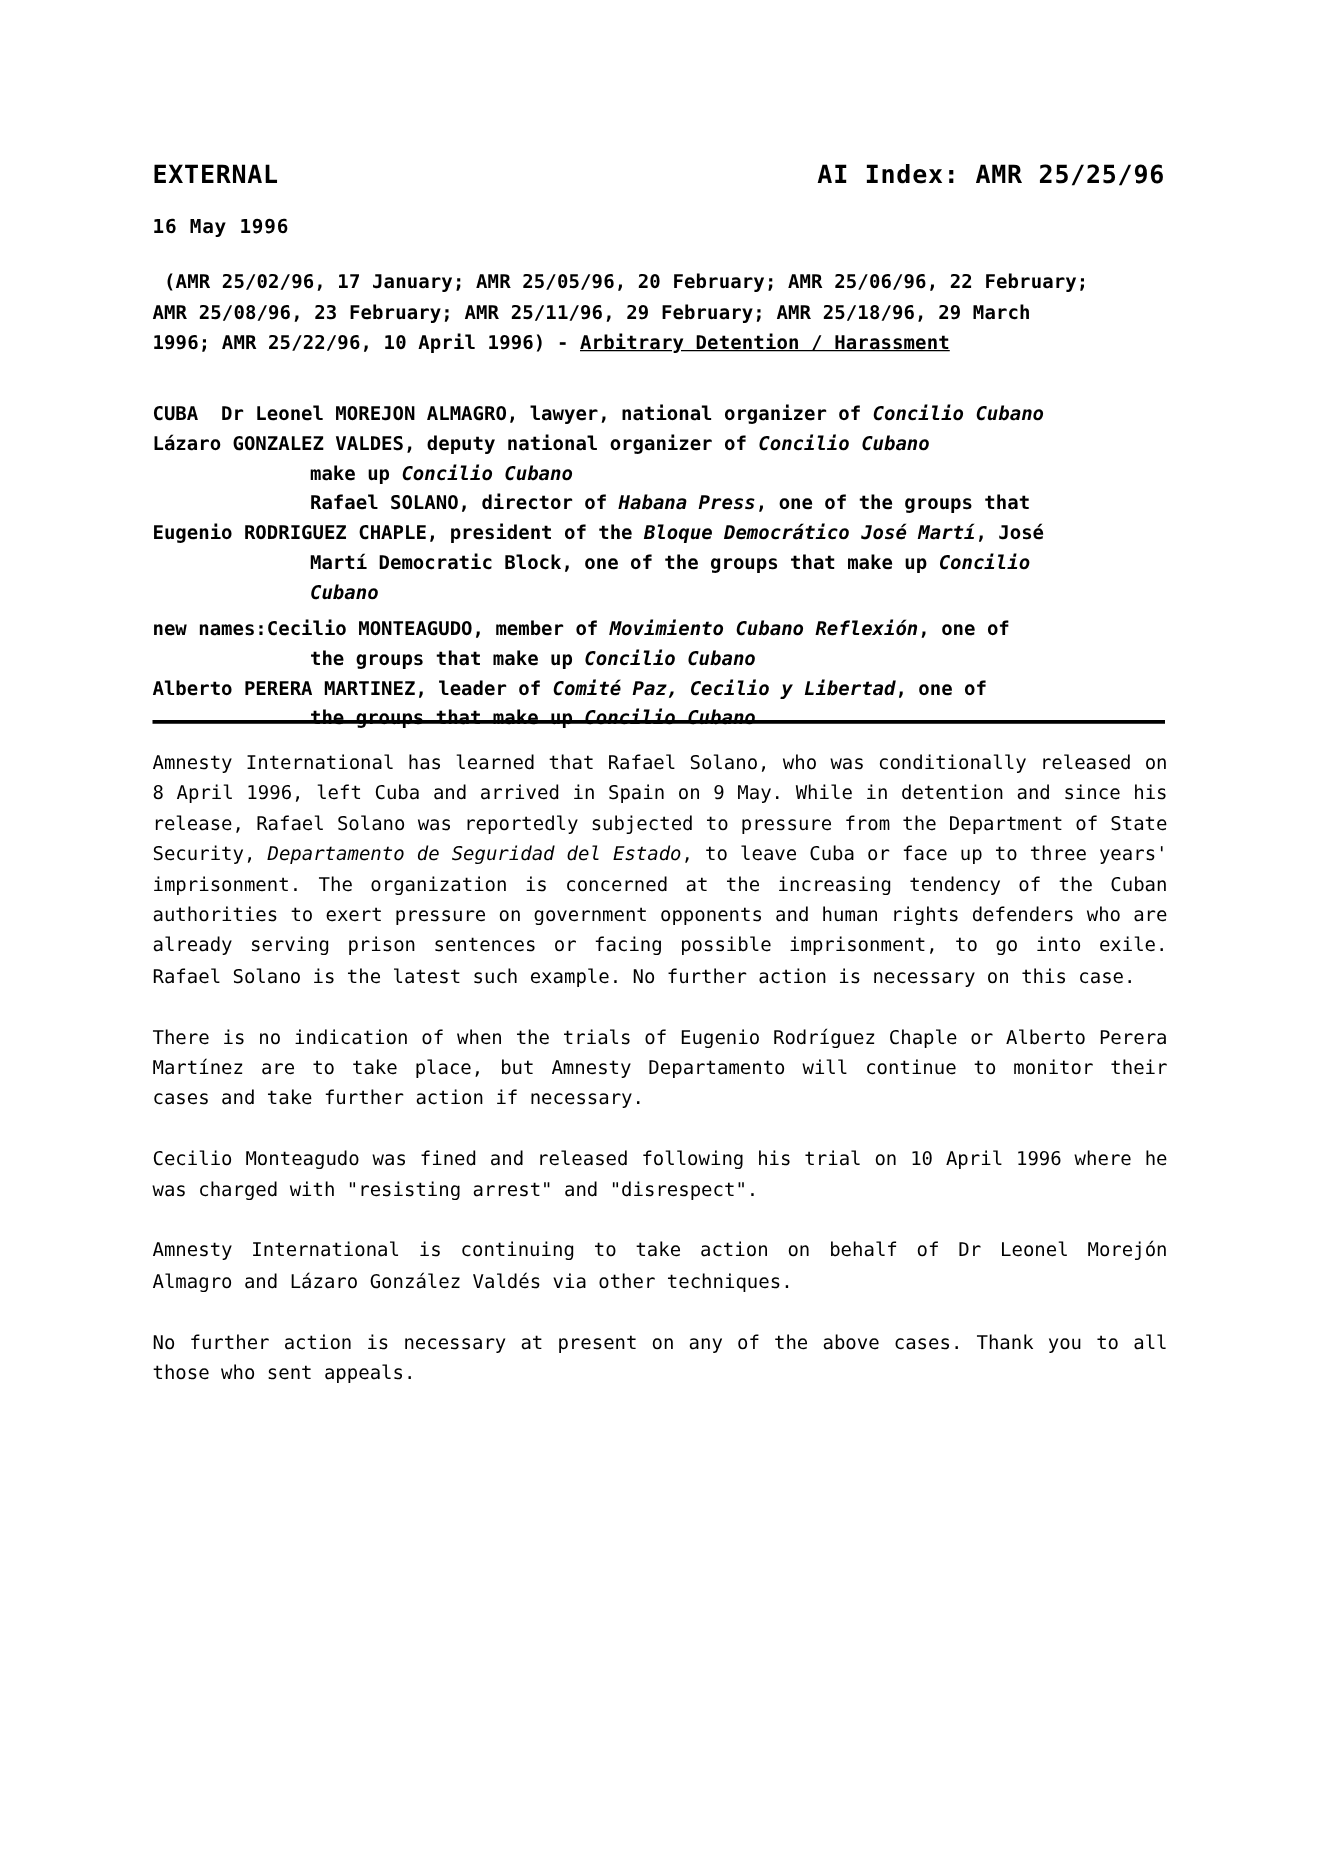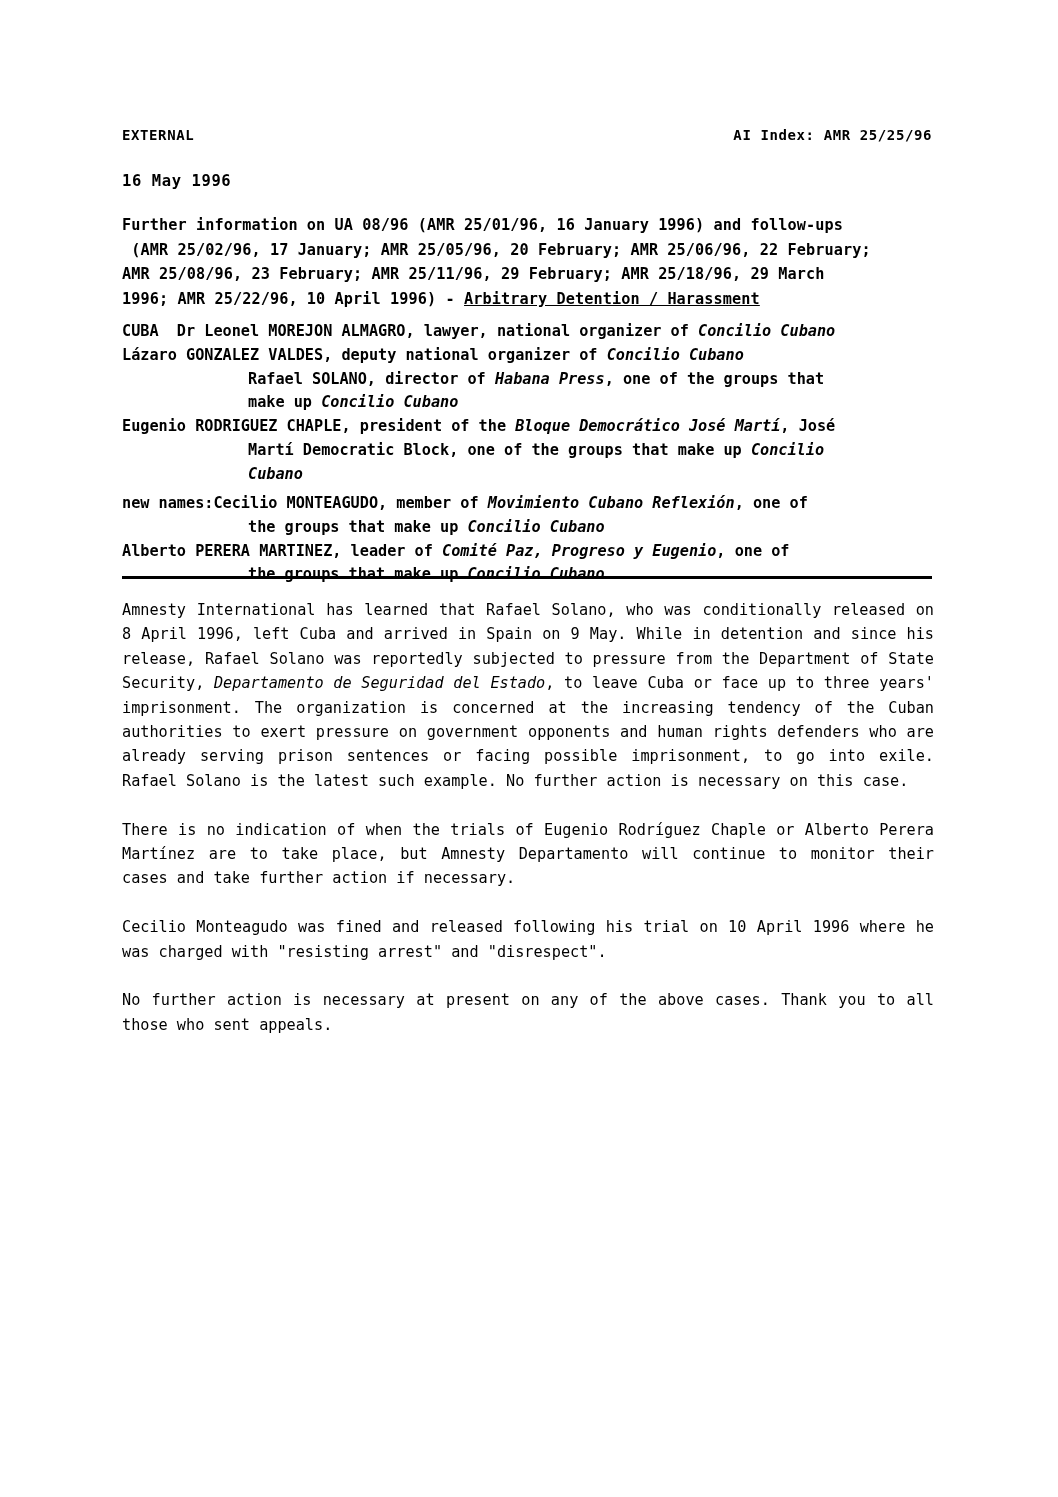--- a/index.html
+++ b/index.html
@@ -29,21 +29,21 @@
   
   .topline {
     position: absolute;
     top: 127px;
     left: 0;
     width: 810px;
     display: flex;
     justify-content: space-between;
     align-items: baseline;
     font-weight: bold;
-    font-size: 14px;
+    font-size: 20px;
     letter-spacing: 0.6px;
   }
   .dateline {
     position: absolute;
     top: 172px;
     left: 0;
     width: 810px;
     font-weight: bold;
     font-size: 15.5px;
     letter-spacing: 0.6px;
@@ -128,46 +128,46 @@
   <div class="sheet">
 
     <div class="topline">
       <span>EXTERNAL</span>
       <span>AI Index: AMR 25/25/96</span>
     </div>
 
     <div class="dateline">16 May 1996</div>
 
     <div class="ref-block">
-        <div class="ln">Further information on UA 08/96 (AMR 25/01/96, 16 January 1996) and follow-ups</div>
         <div class="ln"> (AMR 25/02/96, 17 January; AMR 25/05/96, 20 February; AMR 25/06/96, 22 February;</div>
         <div class="ln">AMR 25/08/96, 23 February; AMR 25/11/96, 29 February; AMR 25/18/96, 29 March</div>
         <div class="ln">1996; AMR 25/22/96, 10 April 1996) - <span class="ul">Arbitrary Detention / Harassment</span></div>
       </div>
 
     <div class="names-block">
         <div class="row">CUBA  Dr Leonel MOREJON ALMAGRO, lawyer, national organizer of <i>Concilio Cubano</i></div>
         <div class="row">Lázaro GONZALEZ VALDES, deputy national organizer of <i>Concilio Cubano</i></div>
+        <div class="row hang">make up <i>Concilio Cubano</i></div>
         <div class="row hang">Rafael SOLANO, director of <i>Habana Press</i>, one of the groups that</div>
-        <div class="row hang">make up <i>Concilio Cubano</i></div>
         <div class="row">Eugenio RODRIGUEZ CHAPLE, president of the <i>Bloque Democrático José Martí</i>, José</div>
         <div class="row hang">Martí Democratic Block, one of the groups that make up <i>Concilio</i></div>
         <div class="row hang"><i>Cubano</i></div>
       </div>
 
     <div class="newnames-block">
         <div class="row">new names:Cecilio MONTEAGUDO, member of <i>Movimiento Cubano Reflexión</i>, one of</div>
         <div class="row hang">the groups that make up <i>Concilio Cubano</i></div>
-        <div class="row">Alberto PERERA MARTINEZ, leader of <i>Comité Paz, Progreso y Eugenio</i>, one of</div>
+        <div class="row">Alberto PERERA MARTINEZ, leader of <i>Comité Paz, Cecilio y Libertad</i>, one of</div>
         <div class="row hang">the groups that make up <i>Concilio Cubano</i></div>
       </div>
 
     <div class="rule"></div>
 
     <div class="body-block">
         <p>Amnesty International has learned that Rafael Solano, who was conditionally released on 8 April 1996, left Cuba and arrived in Spain on 9 May. While in detention and since his release, Rafael Solano was reportedly subjected to pressure from the Department of State Security, <i>Departamento de Seguridad del Estado</i>, to leave Cuba or face up to three years' imprisonment. The organization is concerned at the increasing tendency of the Cuban authorities to exert pressure on government opponents and human rights defenders who are already serving prison sentences or facing possible imprisonment, to go into exile. Rafael Solano is the latest such example. No further action is necessary on this case.</p>
         <p>There is no indication of when the trials of Eugenio Rodríguez Chaple or Alberto Perera Martínez are to take place, but Amnesty Departamento will continue to monitor their cases and take further action if necessary.</p>
         <p>Cecilio Monteagudo was fined and released following his trial on 10 April 1996 where he was charged with "resisting arrest" and "disrespect".</p>
+        <p>Amnesty International is continuing to take action on behalf of Dr Leonel Morejón Almagro and Lázaro González Valdés via other techniques.</p>
         <p>No further action is necessary at present on any of the above cases. Thank you to all those who sent appeals.</p>
       </div>
 
   </div>
 </div>
 
 </body></html>

